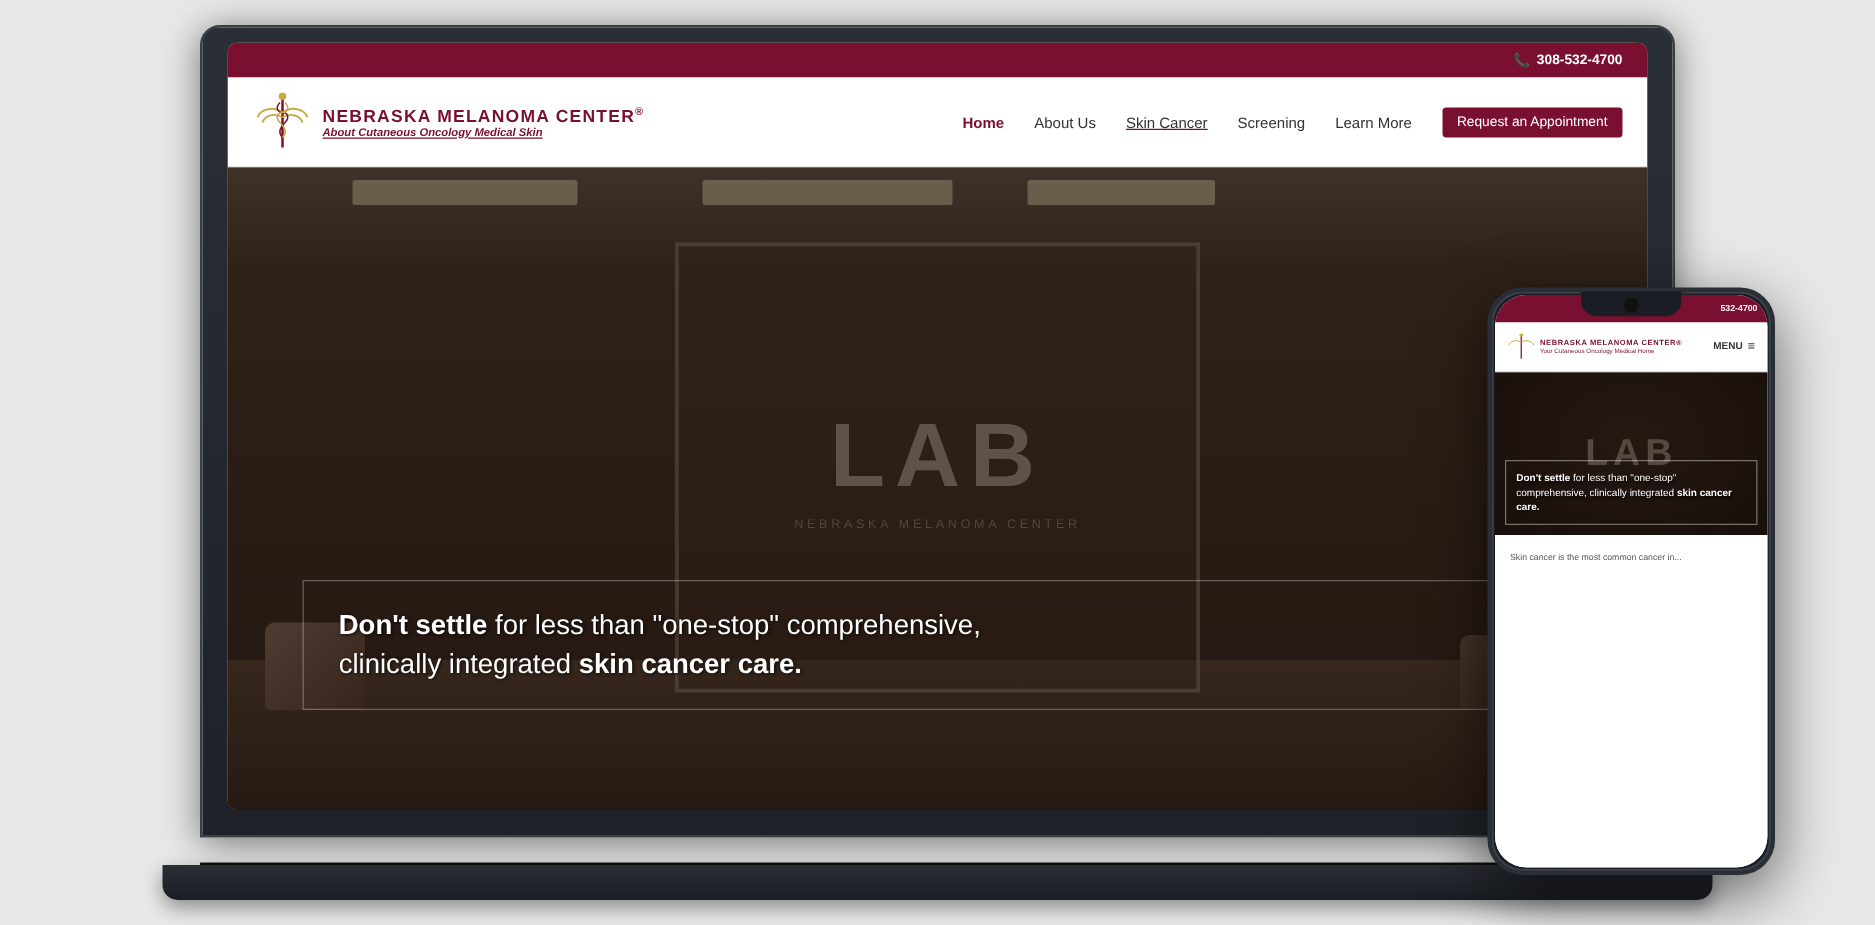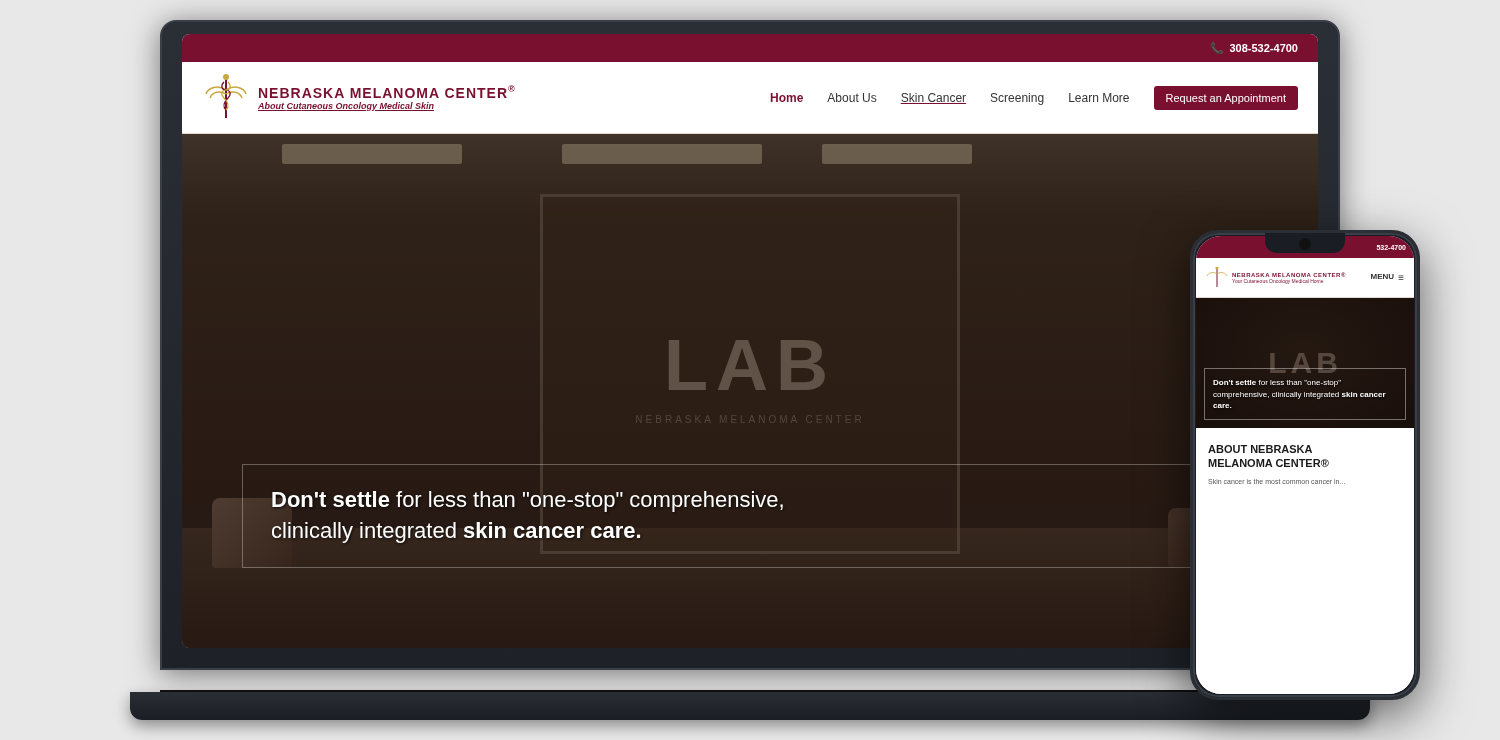--- a/index.html
+++ b/index.html
@@ -637,22 +637,19 @@
         </div>
         <div class="phone-hero-overlay"></div>
         <div class="phone-hero-content">
           <p class="phone-hero-text">
             <strong>Don't settle</strong><span> for less than "one-stop" comprehensive, clinically integrated </span><strong>skin cancer care.</strong>
           </p>
         </div>
       </div>
 
       <div class="phone-about-section">
-        <div class="phone-about-title">
-          ABOUT NEBRASKA<br>MELANOMA CENTER®
-        </div>
         <div class="phone-about-text">Skin cancer is the most common cancer in...</div>
       </div>
 
     </div>
   </div>
 
 </div>
 
 </body></html>

